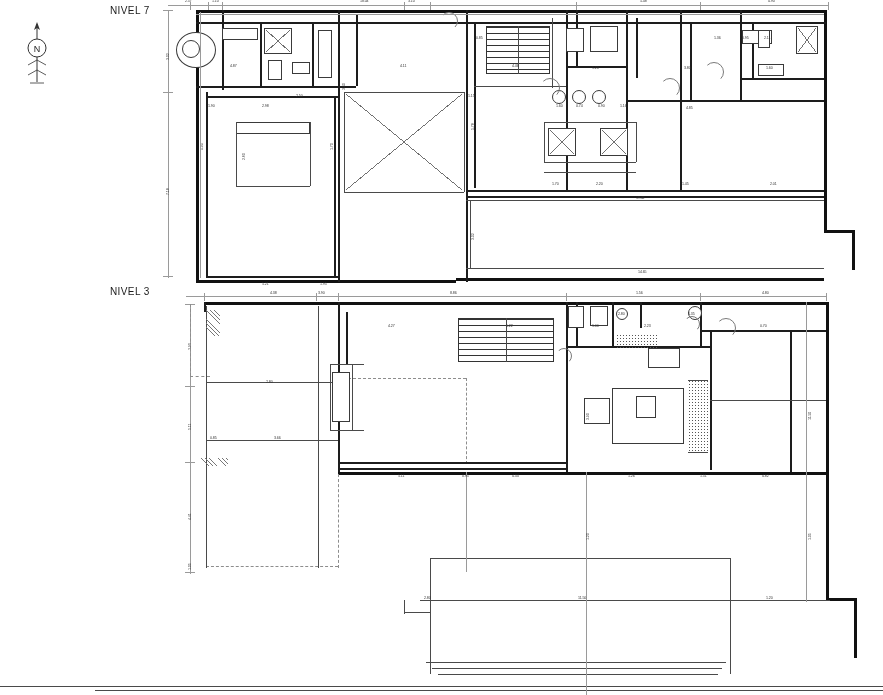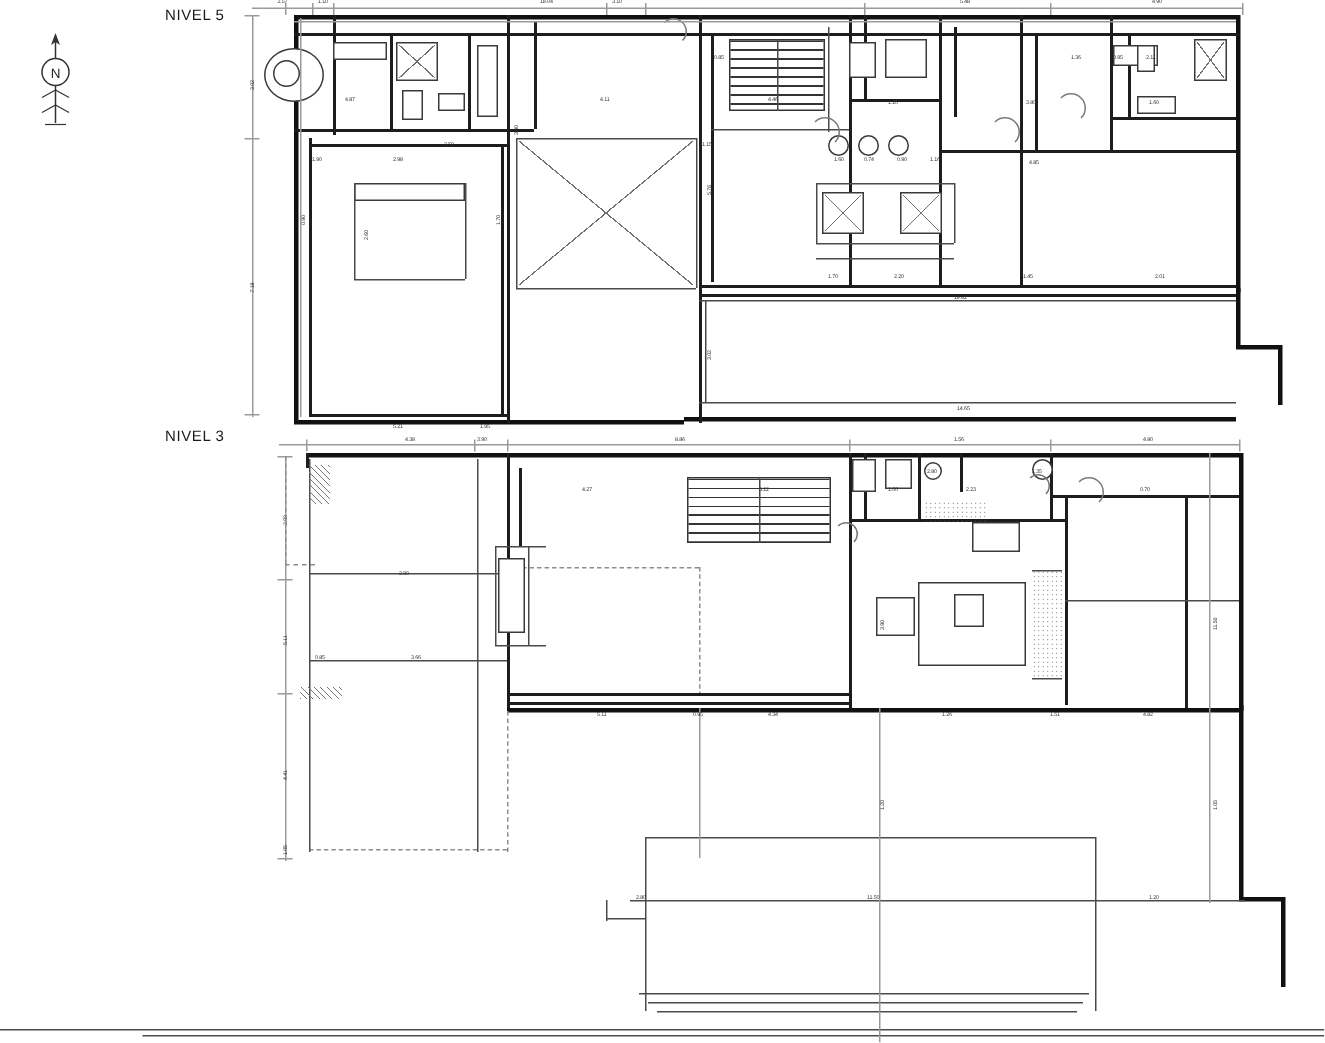--- a/index.html
+++ b/index.html
@@ -122,21 +122,21 @@
     <line x1="25" y1="4" x2="25" y2="19" stroke="#333" stroke-width="1"></line>
     <polygon points="25,2 22,10 25,8 28,10" fill="#333"></polygon>
     <line x1="25" y1="37" x2="25" y2="62" stroke="#333" stroke-width="1"></line>
     <line x1="16" y1="45" x2="25" y2="40" stroke="#333" stroke-width="0.8"></line>
     <line x1="34" y1="45" x2="25" y2="40" stroke="#333" stroke-width="0.8"></line>
     <line x1="16" y1="55" x2="25" y2="50" stroke="#333" stroke-width="0.8"></line>
     <line x1="34" y1="55" x2="25" y2="50" stroke="#333" stroke-width="0.8"></line>
     <line x1="18" y1="63" x2="32" y2="63" stroke="#333" stroke-width="0.8"></line>
   </svg>
 
-  <div class="level-label" id="label-nivel3">NIVEL 5</div>
+  <div class="level-label" id="label-nivel3">NIVEL 7</div>
   <div class="level-label" id="label-nivel2">NIVEL 3</div>
 
   <div>
 
     <div class="ln hair h" style="left:168px; top:5px; width:660px;"></div>
     <div class="dim" style="left:185px; top:-1px;">2.57</div>
     <div class="dim" style="left:212px; top:-1px;">1.10</div>
     <div class="dim" style="left:360px; top:-1px;">18.04</div>
     <div class="dim" style="left:408px; top:-1px;">3.10</div>
     <div class="dim" style="left:640px; top:-1px;">5.48</div>

